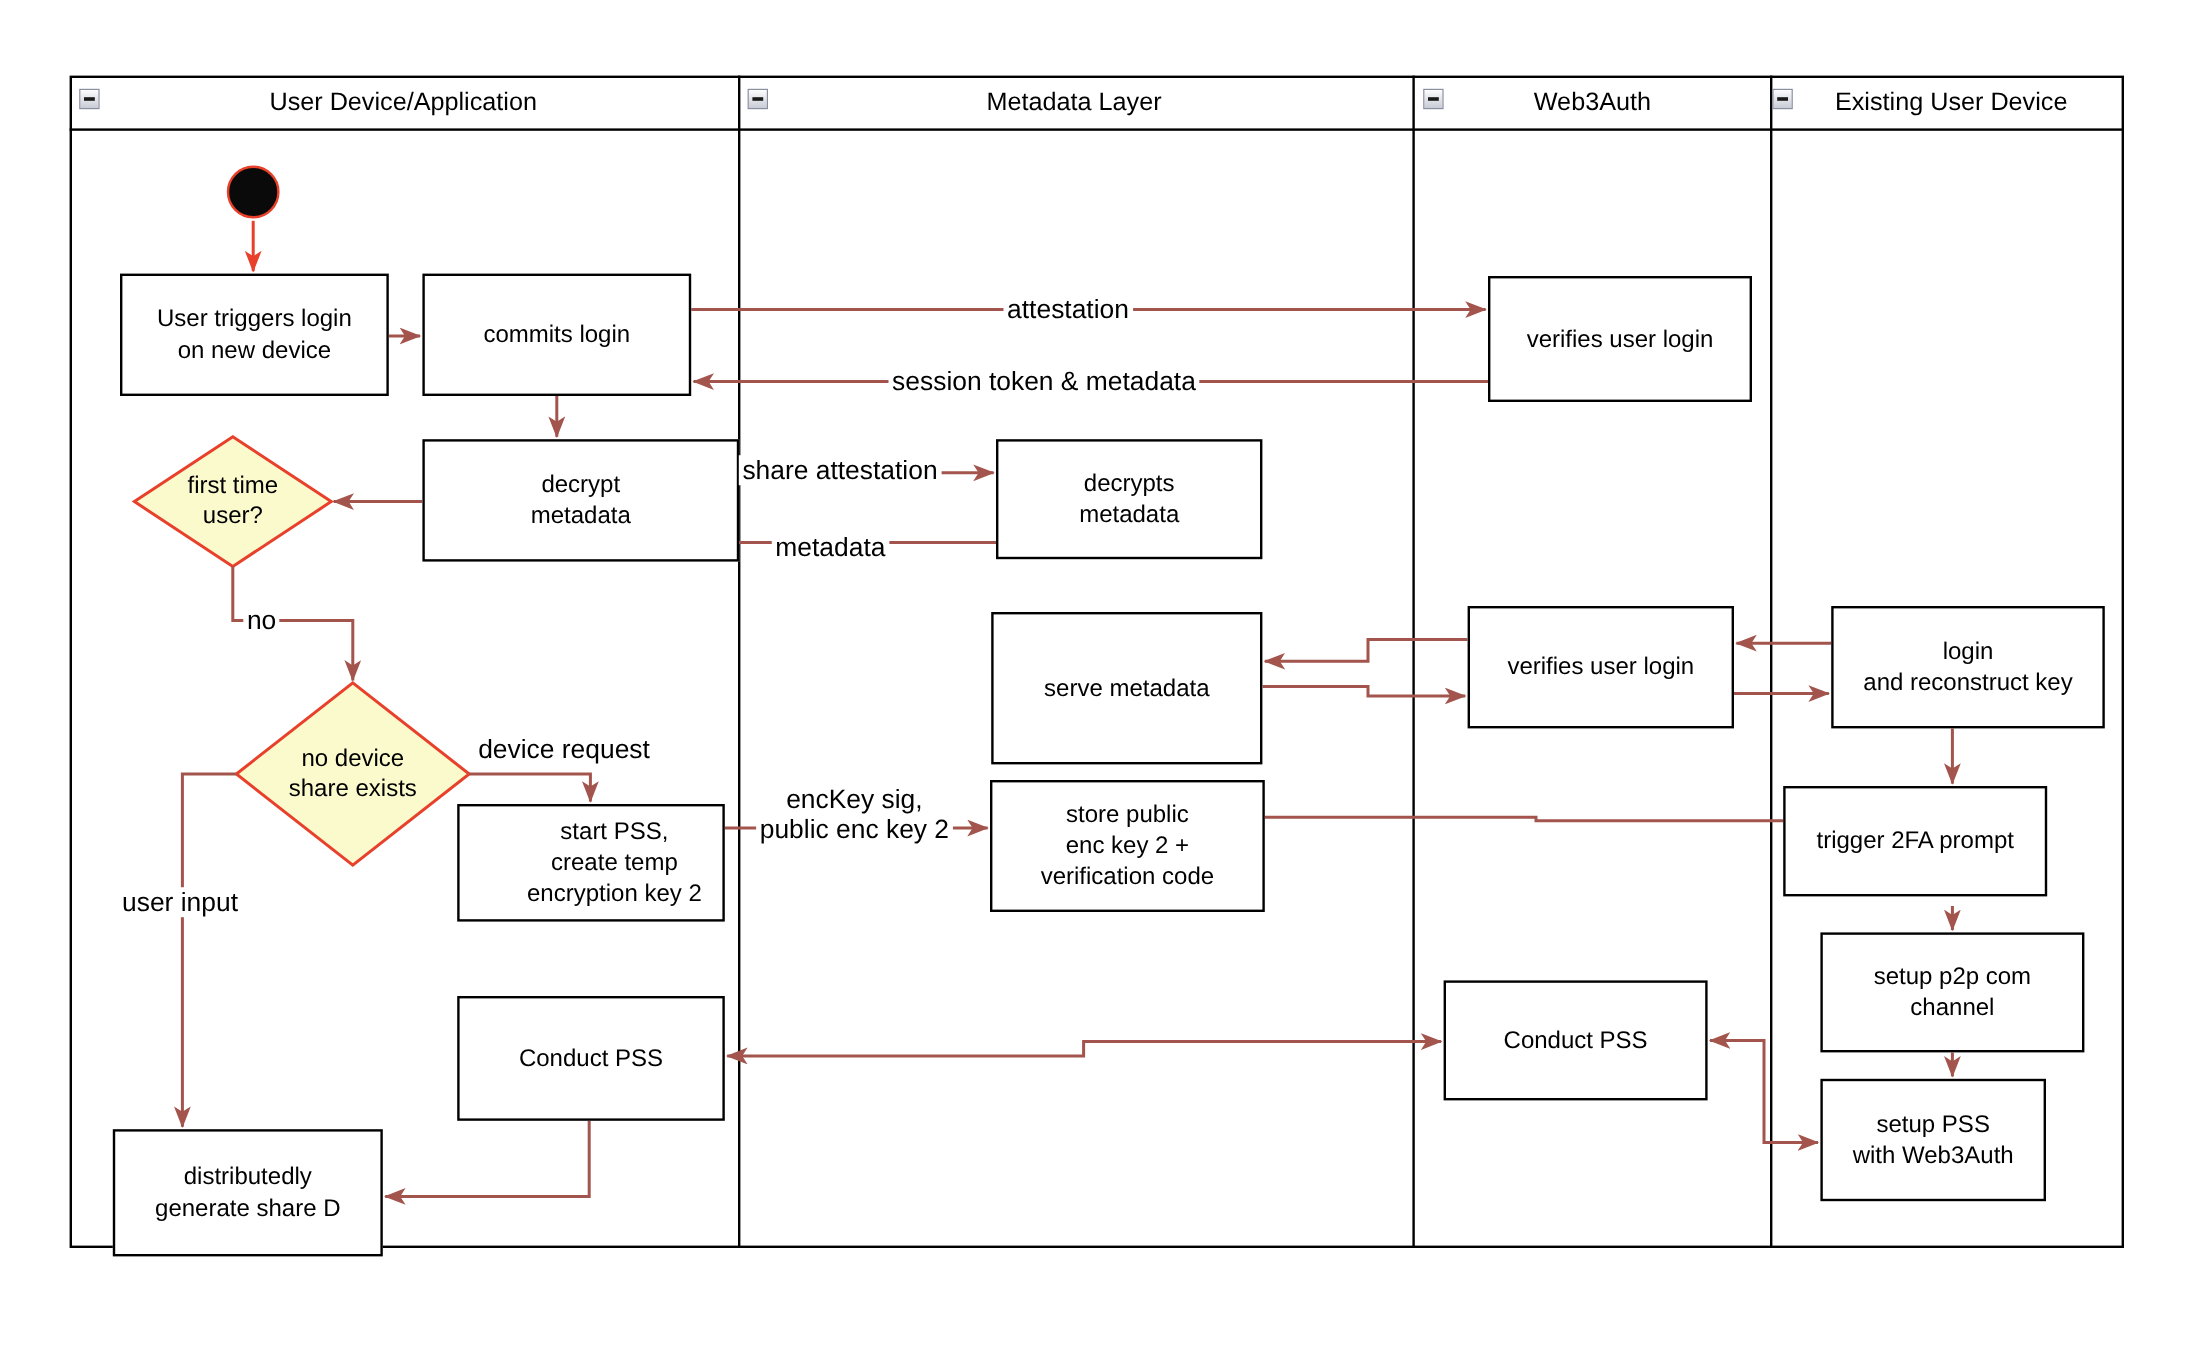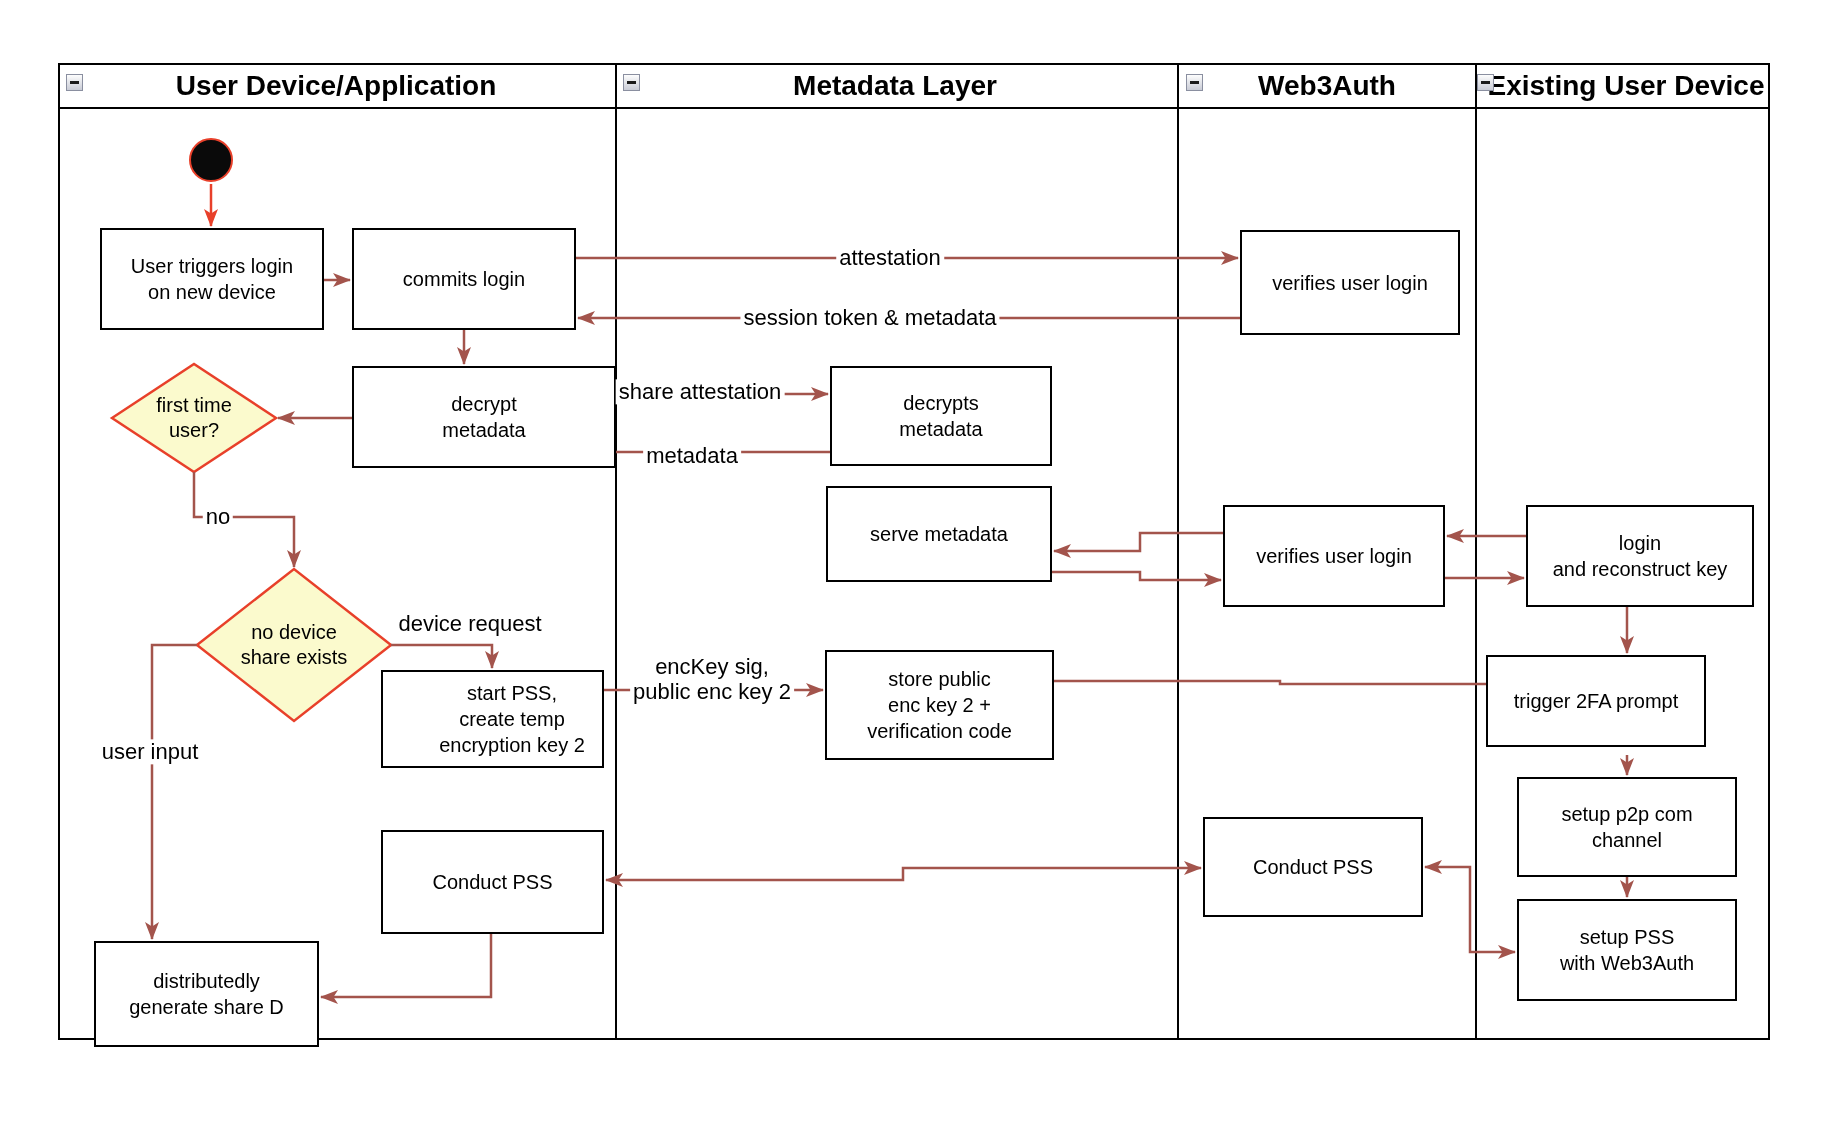--- a/index.html
+++ b/index.html
@@ -1,21 +1,21 @@
 <!DOCTYPE html>
 <html><head>
 <meta charset="utf-8">
 <style>
   html,body{margin:0;padding:0;background:#ffffff;}
   #canvas{position:relative;width:1822px;height:1132px;background:#ffffff;
           font-family:"Liberation Sans","DejaVu Sans",sans-serif;overflow:hidden;}
   #frame{position:absolute;border:2px solid #000;background:transparent;box-sizing:border-box;}
   .lane-divider{position:absolute;width:2px;background:#000;}
   #header-line{position:absolute;height:2px;background:#000;}
-  .lane-title{position:absolute;font-weight:bold;font-size:28px;color:#000;
+  .lane-title{position:absolute;font-weight:normal;font-size:21px;color:#000;
               text-align:right;transform:translate(-50%,-50%);white-space:nowrap;}
   .collapse-btn{position:absolute;width:17px;height:17px;box-sizing:border-box;
               border:1px solid #8a8fa0;background:linear-gradient(#fdfdfd,#c9ccd6);
               display:flex;align-items:center;justify-content:center;cursor:pointer;}
   .collapse-btn::after{content:"";width:9px;height:3px;background:#1a1a1a;display:block;}
   .node{position:absolute;box-sizing:border-box;border:2px solid #000;background:#fff;
         display:flex;align-items:center;justify-content:center;text-align:center;
         font-size:20px;color:#000;line-height:1.3;white-space:pre-line;}
   .diamond-label{position:absolute;transform:translate(-50%,-50%);text-align:center;
         font-size:20px;color:#000;line-height:1.25;white-space:pre-line;}
@@ -86,34 +86,34 @@
   <div id="start-node" style="left: 189px; top: 138px; width: 44px; height: 44px; border: 2px solid rgb(232, 64, 42);"></div>
   <div id="nodes">
       <div class="node" style="left: 100px; top: 228px; width: 224px; height: 102px;">User triggers login
 on new device</div>
       <div class="node" style="left: 352px; top: 228px; width: 224px; height: 102px;">commits login</div>
       <div class="node" style="left: 1240px; top: 230px; width: 220px; height: 105px;">verifies user login</div>
       <div class="node" style="left: 352px; top: 366px; width: 264px; height: 102px;">decrypt
 metadata</div>
       <div class="node" style="left: 830px; top: 366px; width: 222px; height: 100px;">decrypts
 metadata</div>
-      <div class="node" style="left: 826px; top: 486px; width: 226px; height: 96px;">serve metadata</div>
+      <div class="node" style="left: 826px; top: 510px; width: 226px; height: 127px;">serve metadata</div>
       <div class="node" style="left: 1223px; top: 505px; width: 222px; height: 102px;">verifies user login</div>
       <div class="node" style="left: 1526px; top: 505px; width: 228px; height: 102px;">login
 and reconstruct key</div>
       <div class="node" style="left: 381px; top: 670px; width: 223px; height: 98px; padding-left: 39px;">start PSS,
 create temp
 encryption key 2</div>
       <div class="node" style="left: 825px; top: 650px; width: 229px; height: 110px;">store public
 enc key 2 +
 verification code</div>
       <div class="node" style="left: 1486px; top: 655px; width: 220px; height: 92px;">trigger 2FA prompt</div>
       <div class="node" style="left: 1517px; top: 777px; width: 220px; height: 100px;">setup p2p com
 channel</div>
-      <div class="node" style="left: 1517px; top: 899px; width: 220px; height: 102px;">setup PSS
+      <div class="node" style="left: 1517px; top: 899px; width: 188px; height: 102px;">setup PSS
 with Web3Auth</div>
       <div class="node" style="left: 381px; top: 830px; width: 223px; height: 104px;">Conduct PSS</div>
       <div class="node" style="left: 1203px; top: 817px; width: 220px; height: 100px;">Conduct PSS</div>
       <div class="node" style="left: 94px; top: 941px; width: 225px; height: 106px;">distributedly
 generate share D</div>
     </div>
   <div id="labels">
       <div class="diamond-label" style="left: 194px; top: 418px;">first time
 user?</div>
       <div class="diamond-label" style="left: 294px; top: 645px;">no device

